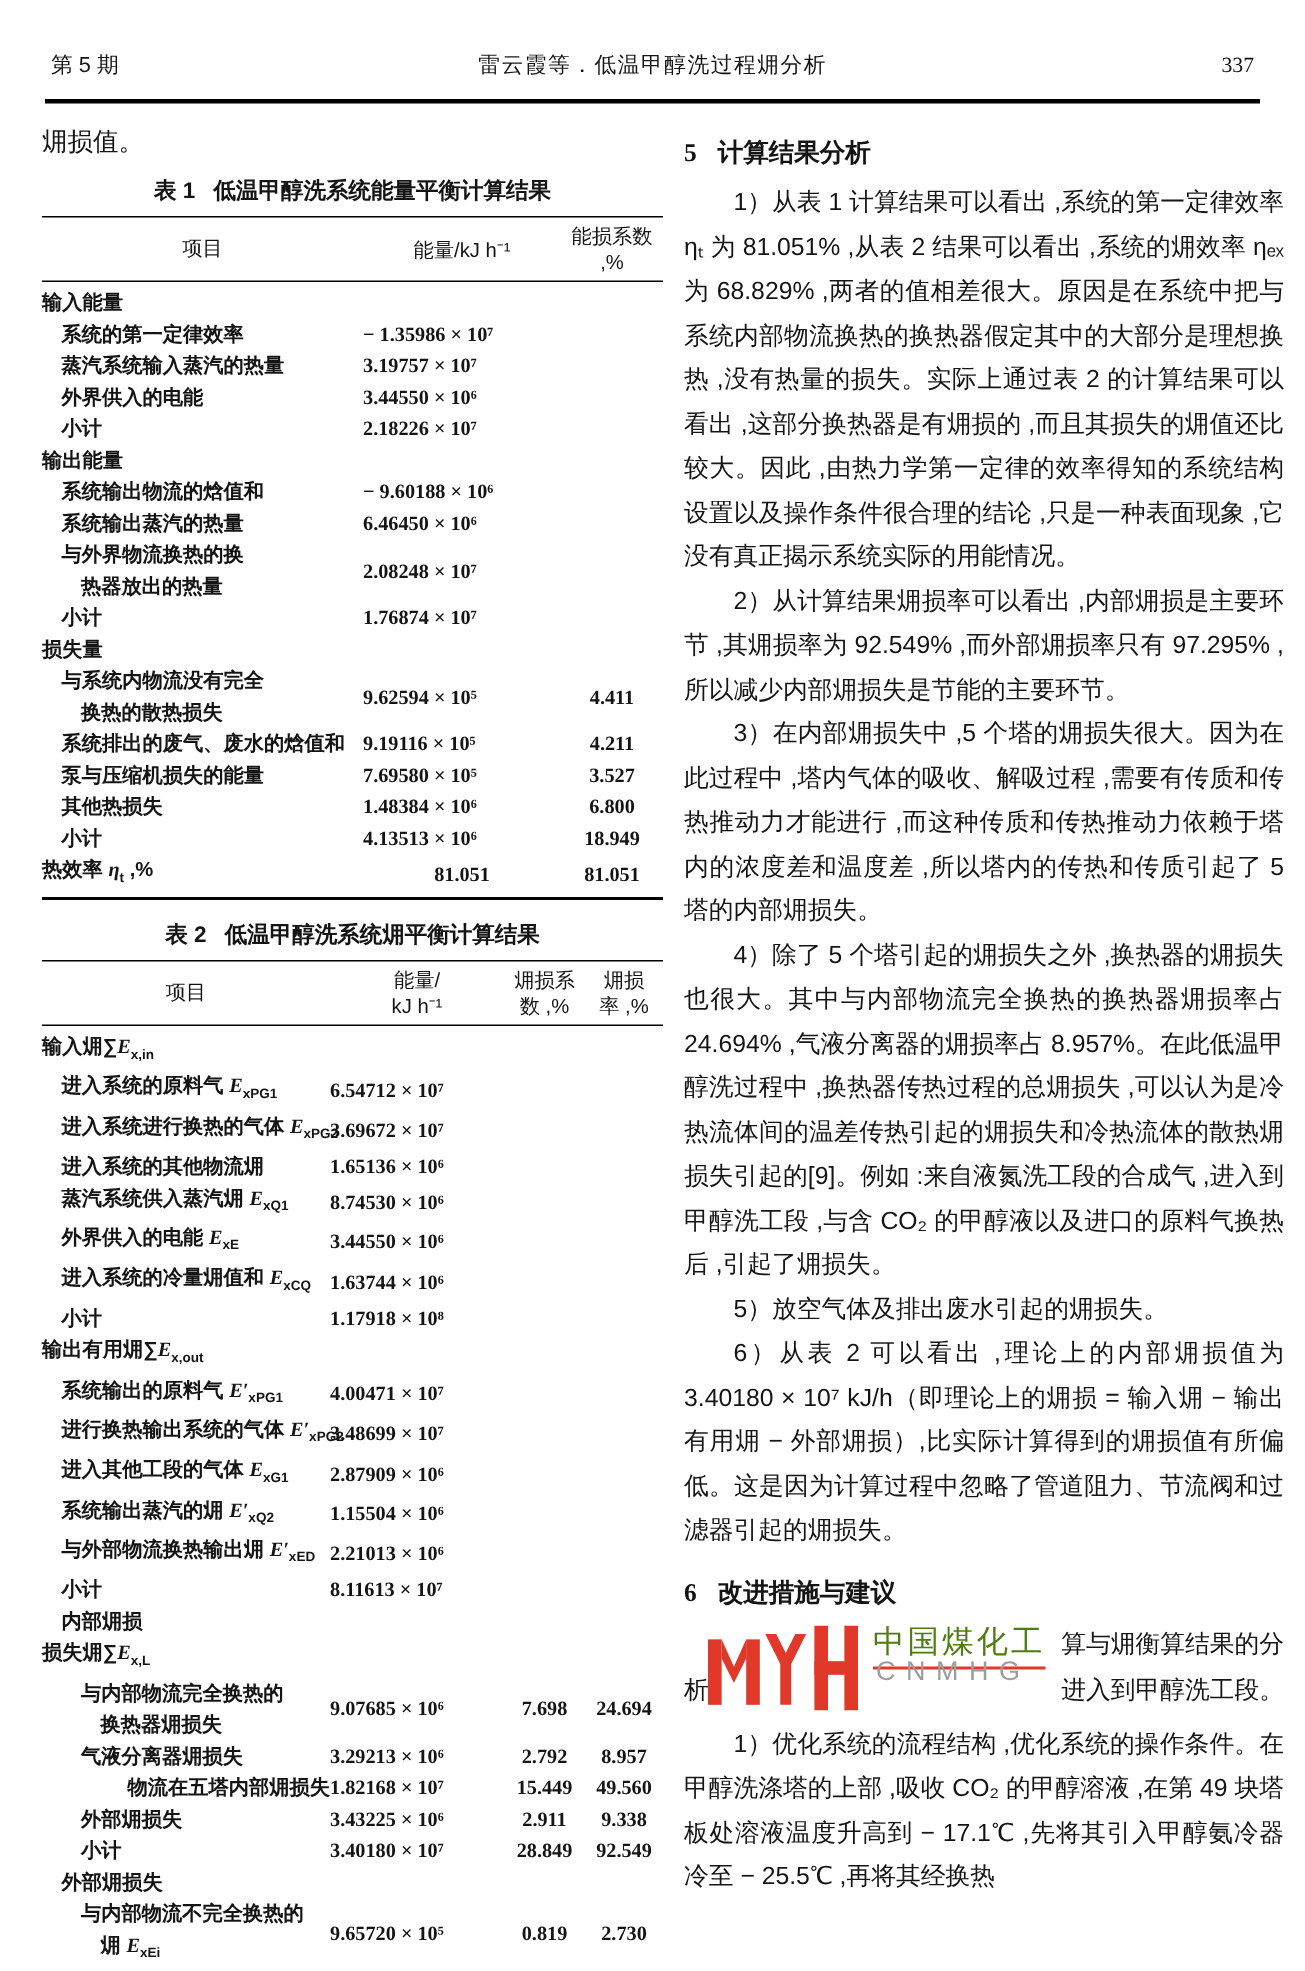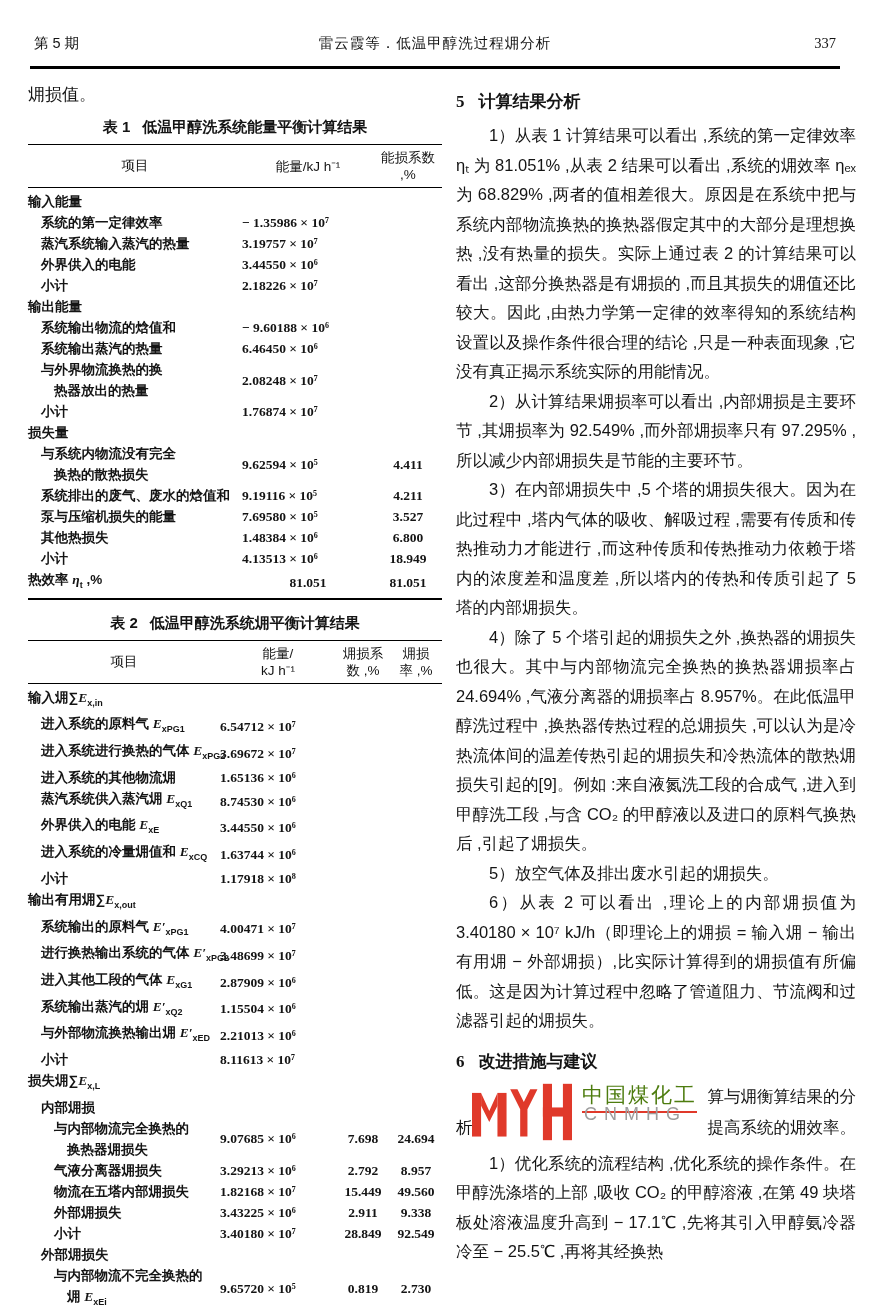--- a/index.html
+++ b/index.html
@@ -332,29 +332,29 @@
         <div class="trow">
           <div class="tlabel">
             <div class="lline" style="padding-left: 13px;">小计</div>
           </div>
           <div class="tval">8.11613 × 10⁷</div>
           <div class="tcoef"></div>
           <div class="trate"></div>
         </div>
         <div class="trow">
           <div class="tlabel">
+            <div class="lline" style="padding-left: 13px;">内部㶲损</div>
+          </div>
+          <div class="tval"></div>
+          <div class="tcoef"></div>
+          <div class="trate"></div>
+        </div>
+        <div class="trow">
+          <div class="tlabel">
             <div class="lline" style="padding-left: 0px;">损失㶲∑<i class="sym">E</i><sub>x,L</sub></div>
-          </div>
-          <div class="tval"></div>
-          <div class="tcoef"></div>
-          <div class="trate"></div>
-        </div>
-        <div class="trow">
-          <div class="tlabel">
-            <div class="lline" style="padding-left: 13px;">内部㶲损</div>
           </div>
           <div class="tval"></div>
           <div class="tcoef"></div>
           <div class="trate"></div>
         </div>
         <div class="trow">
           <div class="tlabel">
             <div class="lline" style="padding-left: 26px;">与内部物流完全换热的</div>
             <div class="lline" style="padding-left: 39px;">换热器㶲损失</div>
           </div>
@@ -365,21 +365,21 @@
         <div class="trow">
           <div class="tlabel">
             <div class="lline" style="padding-left: 26px;">气液分离器㶲损失</div>
           </div>
           <div class="tval">3.29213 × 10⁶</div>
           <div class="tcoef">2.792</div>
           <div class="trate">8.957</div>
         </div>
         <div class="trow">
           <div class="tlabel">
-            <div class="lline" style="padding-left: 26px;">物流在五塔内部㶲损失</div>
+            <div class="lline" style="padding-left: 26px; text-align: right;">物流在五塔内部㶲损失</div>
           </div>
           <div class="tval">1.82168 × 10⁷</div>
           <div class="tcoef">15.449</div>
           <div class="trate">49.560</div>
         </div>
         <div class="trow">
           <div class="tlabel">
             <div class="lline" style="padding-left: 26px;">外部㶲损失</div>
           </div>
           <div class="tval">3.43225 × 10⁶</div>
@@ -431,21 +431,21 @@
   <p class="para">5）放空气体及排出废水引起的㶲损失。</p>
   <p class="para">6）从表 2 可以看出 ,理论上的内部㶲损值为 3.40180 × 10⁷ kJ/h（即理论上的㶲损 = 输入㶲 − 输出有用㶲 − 外部㶲损）,比实际计算得到的㶲损值有所偏低。这是因为计算过程中忽略了管道阻力、节流阀和过滤器引起的㶲损失。</p>
 
   <div class="sec-h">
     <span class="sec-no">6</span><span>改进措施与建议</span>
   </div>
 
   <div class="wm-block">
     <span class="wm-l1">算与㶲衡算结果的分</span>
     <span class="wm-l2h">析</span>
-    <span class="wm-l2t">提高系统的㶲效率。</span>
+    <span class="wm-l2t">进入到甲醇洗工段。</span>
     <svg class="wm-logo" viewBox="0 0 110 62" id="wmLogo">
 
       <rect x="0" y="10" width="10" height="48" fill="#e0392a"></rect>
       <polygon points="10,10 19,30 28,10 28,24 19,42 10,24" fill="#e0392a"></polygon>
       <rect x="28" y="10" width="10" height="48" fill="#e0392a"></rect>
 
       <polygon points="42,6 50,6 57,20 64,6 72,6 61,28 61,58 53,58 53,28" fill="#e0392a"></polygon>
 
       <rect x="78" y="0" width="10" height="62" fill="#e0392a"></rect>
       <rect x="100" y="0" width="10" height="62" fill="#e0392a"></rect>

